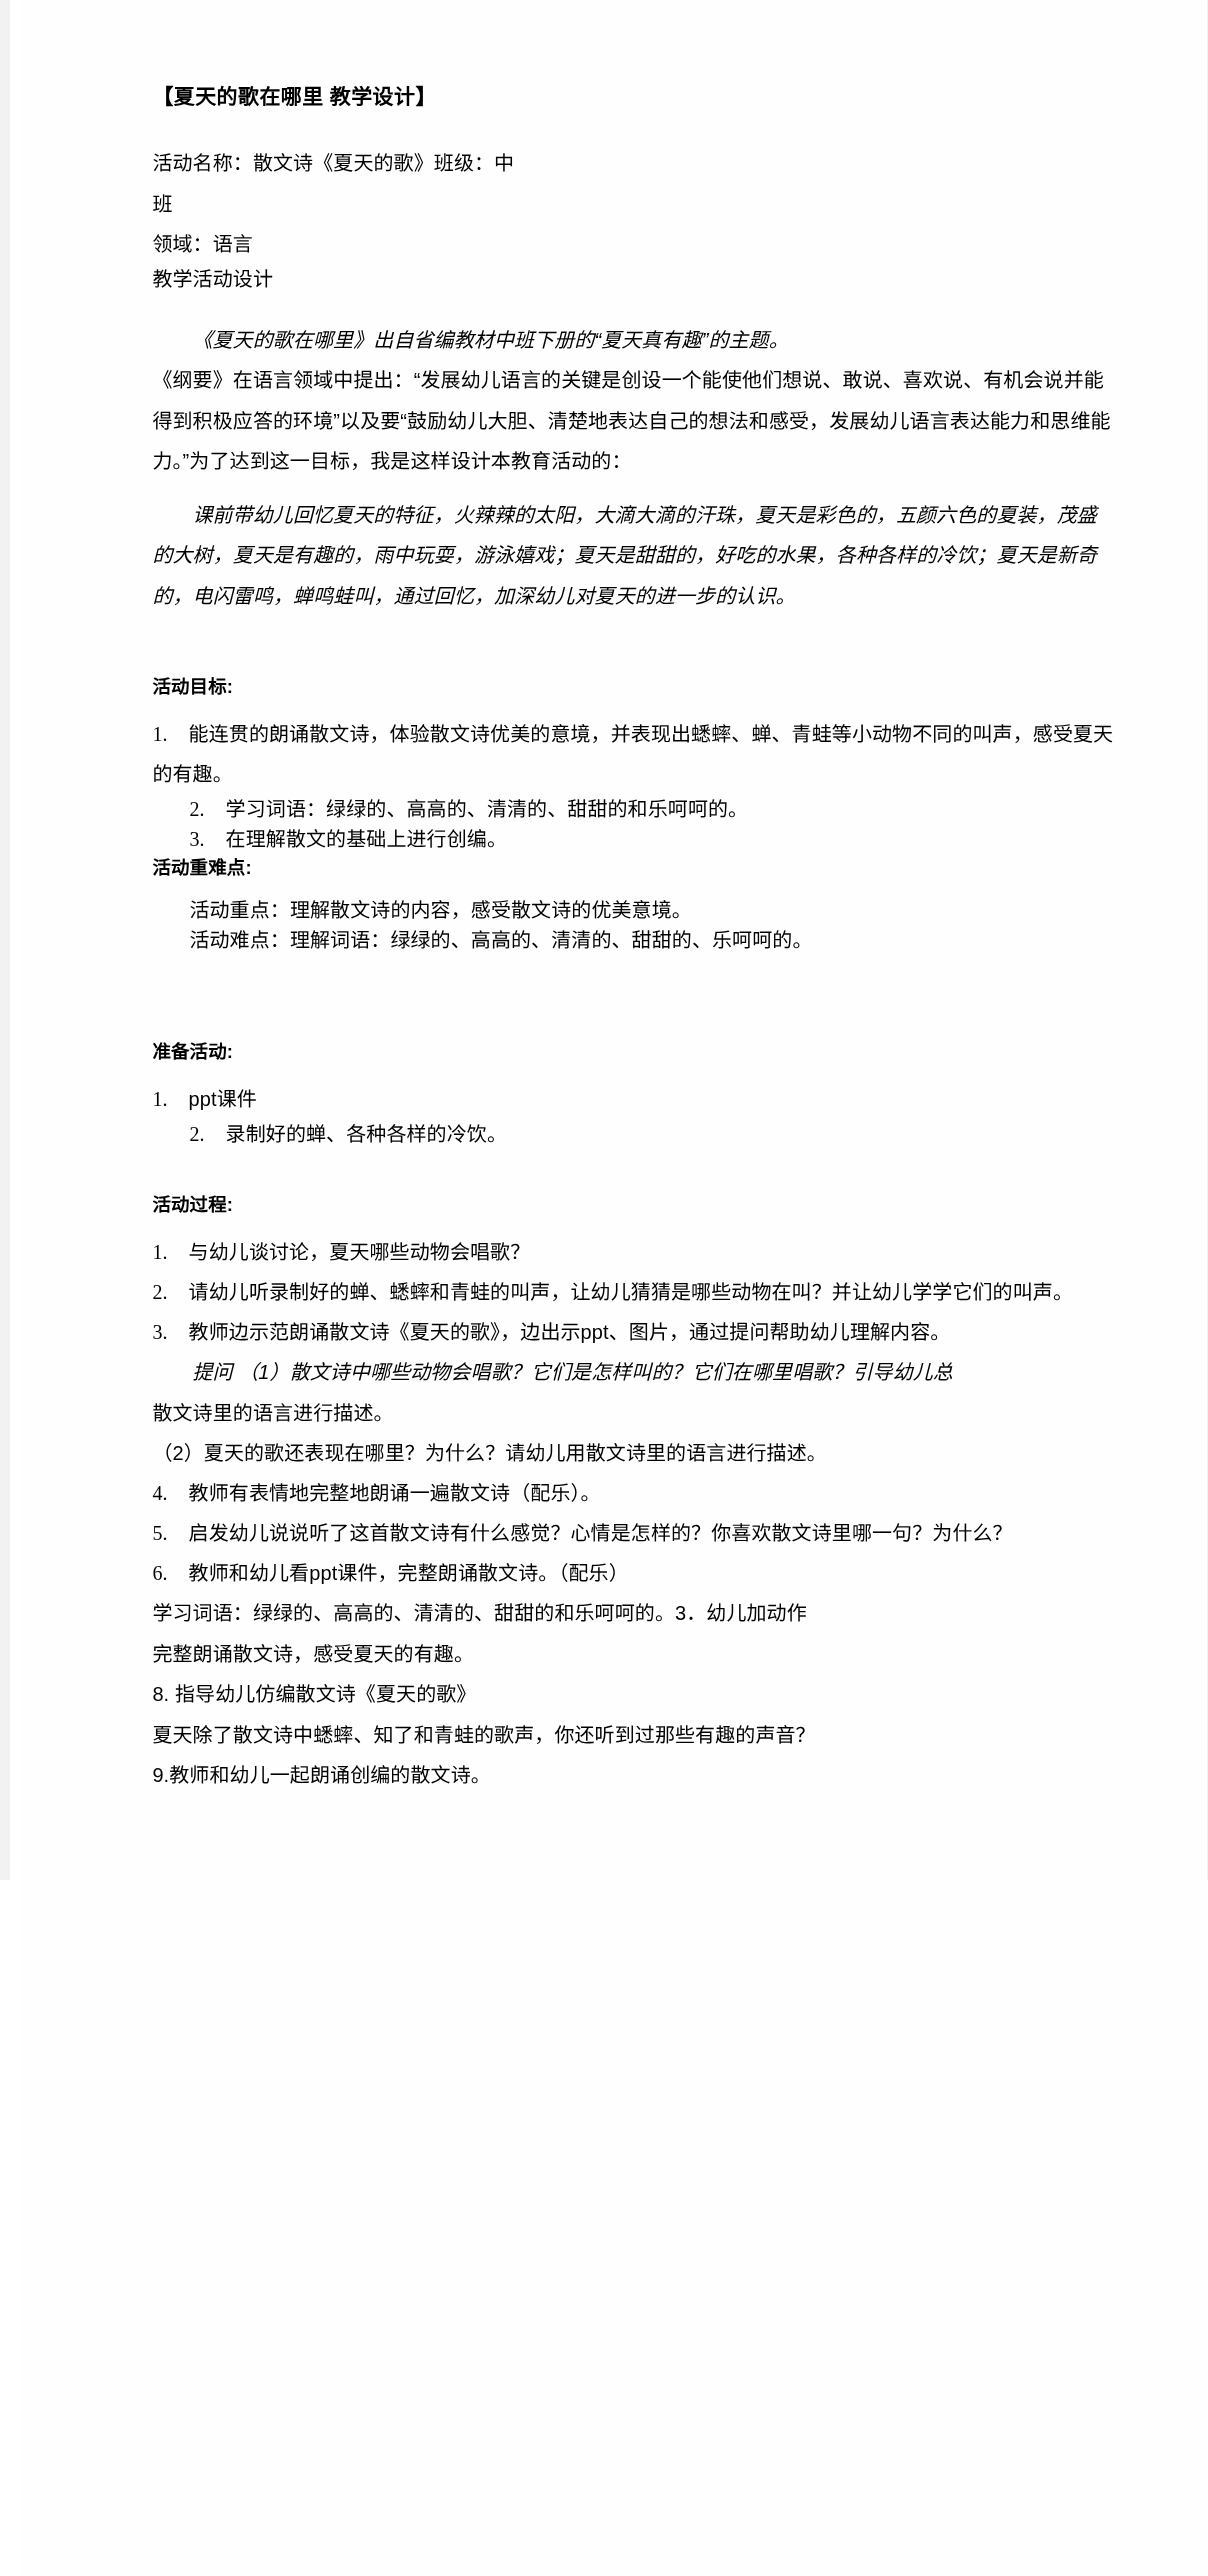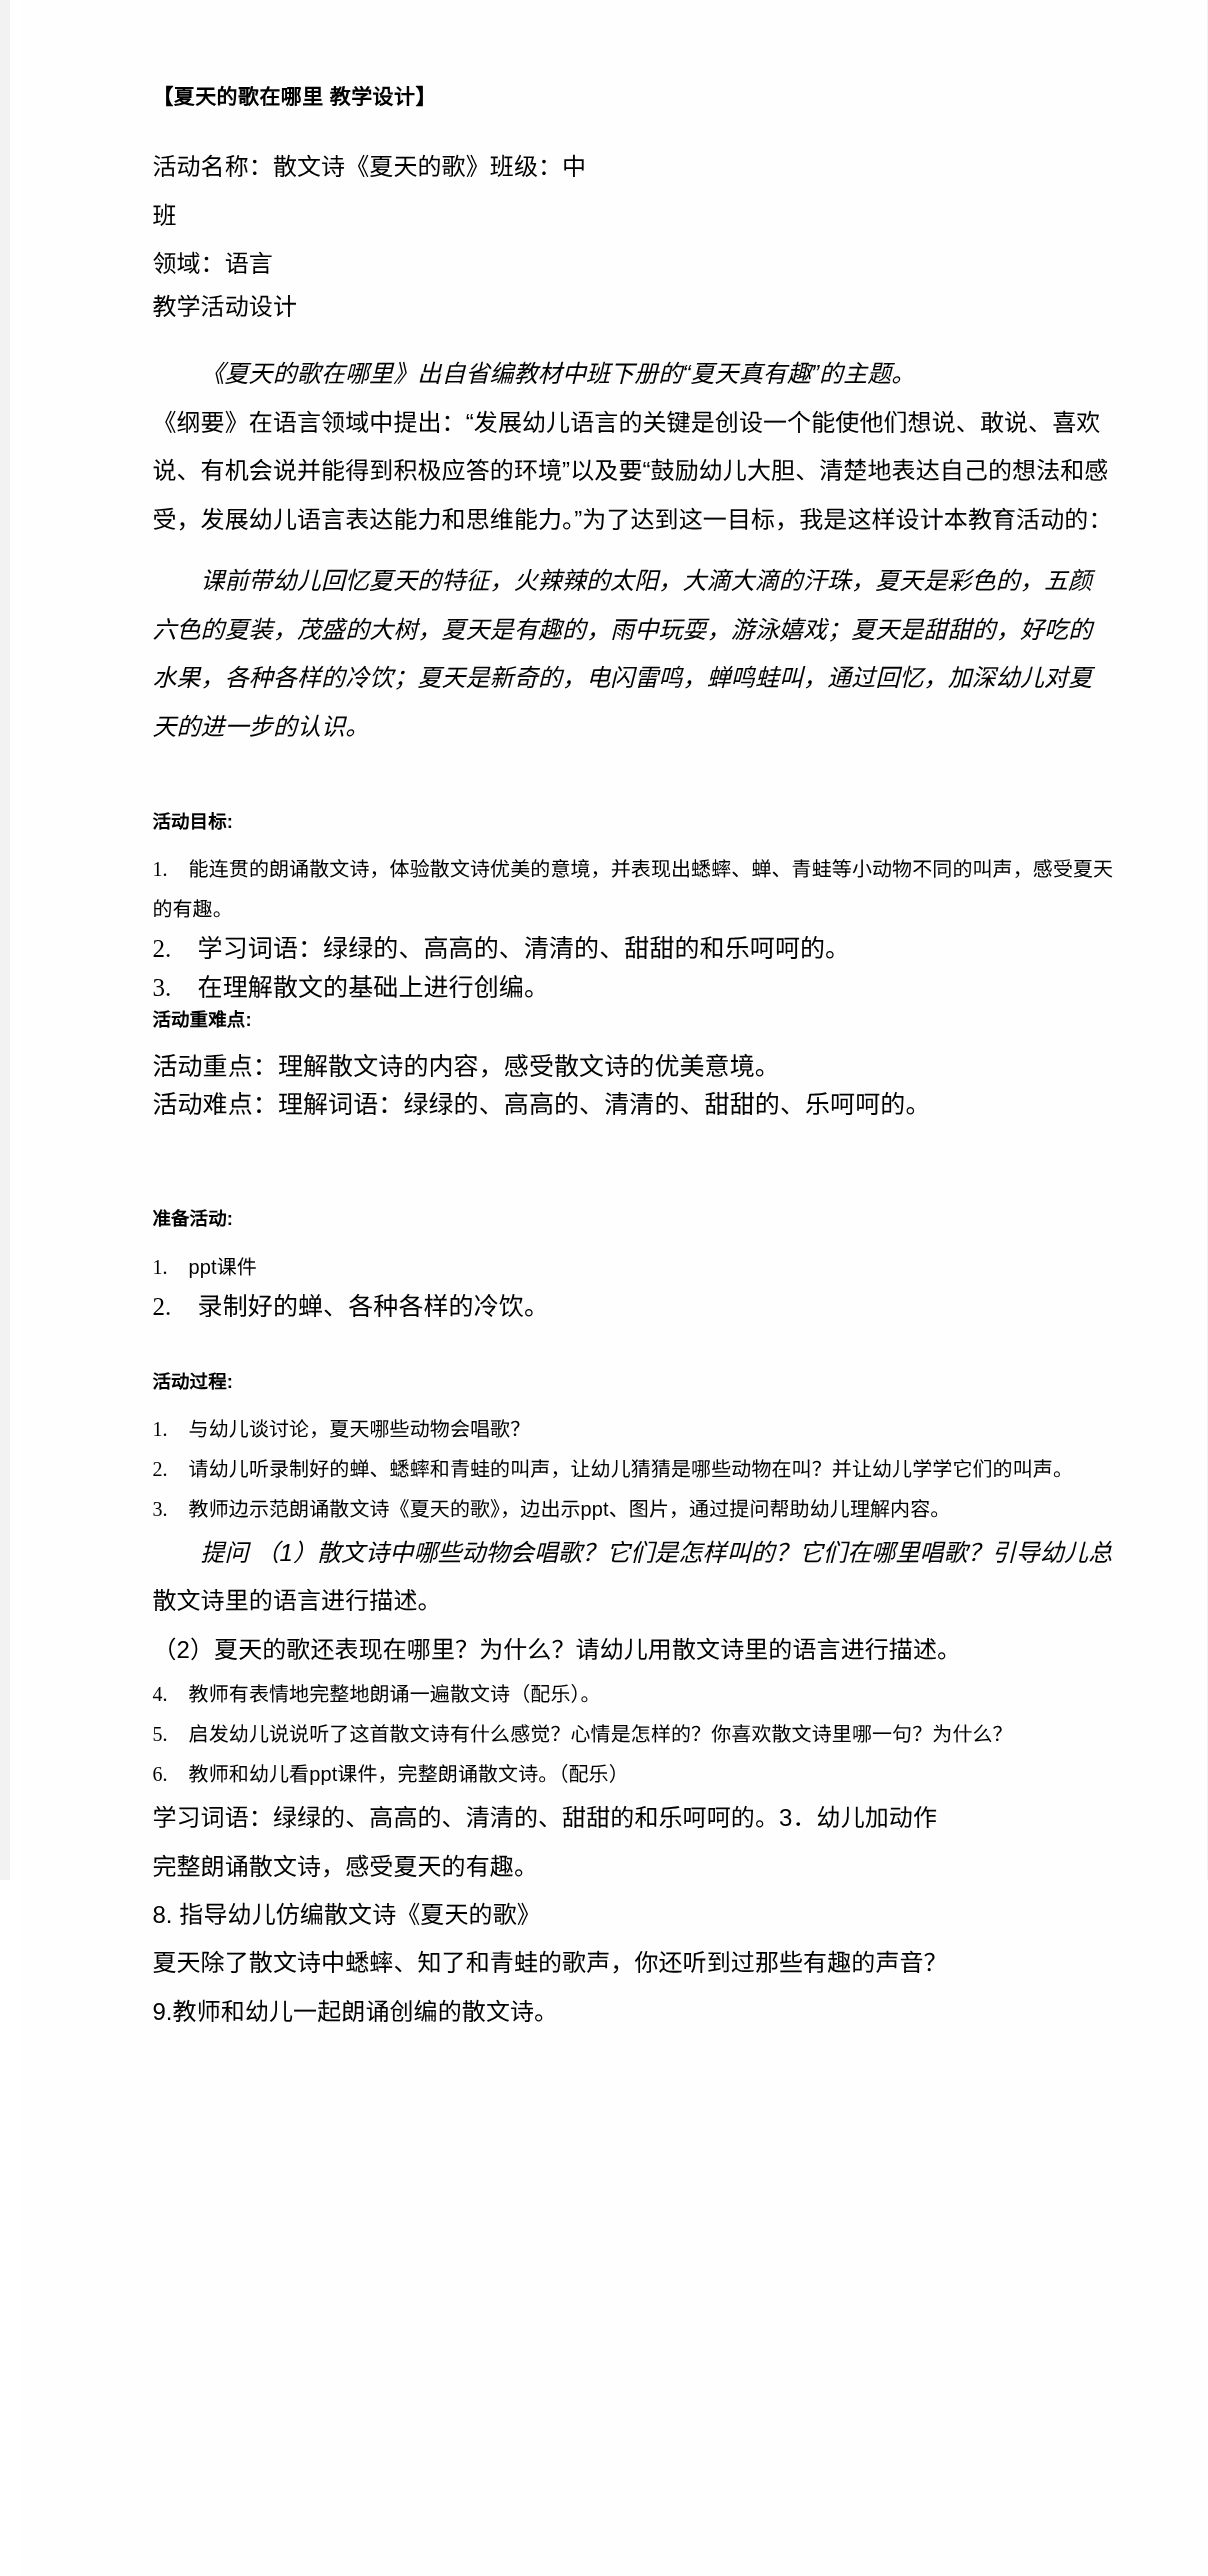--- a/index.html
+++ b/index.html
@@ -42,21 +42,21 @@
   }
   .doc-title {
     font-weight: bold;
     font-size: 21px;
     line-height: 1.3;
     letter-spacing: 0.4px;
     margin: 0 0 33px 0;
   }
   p {
     margin: 0;
-    font-size: 24px;
+    font-size: 20px;
     line-height: 1.45;
     letter-spacing: 0.1px;
     word-break: break-all;
   }
   .loose {
     line-height: 2.02;
   }
   .tight {
     line-height: 1.52;
   }
@@ -66,22 +66,23 @@
   }
   .ind2 { text-indent: 2em; font-style: italic; }
   .gap-s { height: 13.3px; }
   .gap-m { height: 25px; }
   .gap-l { height: 43px; }
   .gap-xl { height: 58px; }
   .num {
     font-family: "Liberation Serif", "DejaVu Serif", serif;
   }
   .listline {
-    font-size: 25px;
+    font-size: 20px;
     line-height: 1.52;
+    margin-left: 37px;
   }
   .listline-loose {
     font-size: 20px;
     line-height: 2.0;
   }
   .sp { display: inline-block; width: 1.05em; }
 </style>
 </head>
 <body>
 

